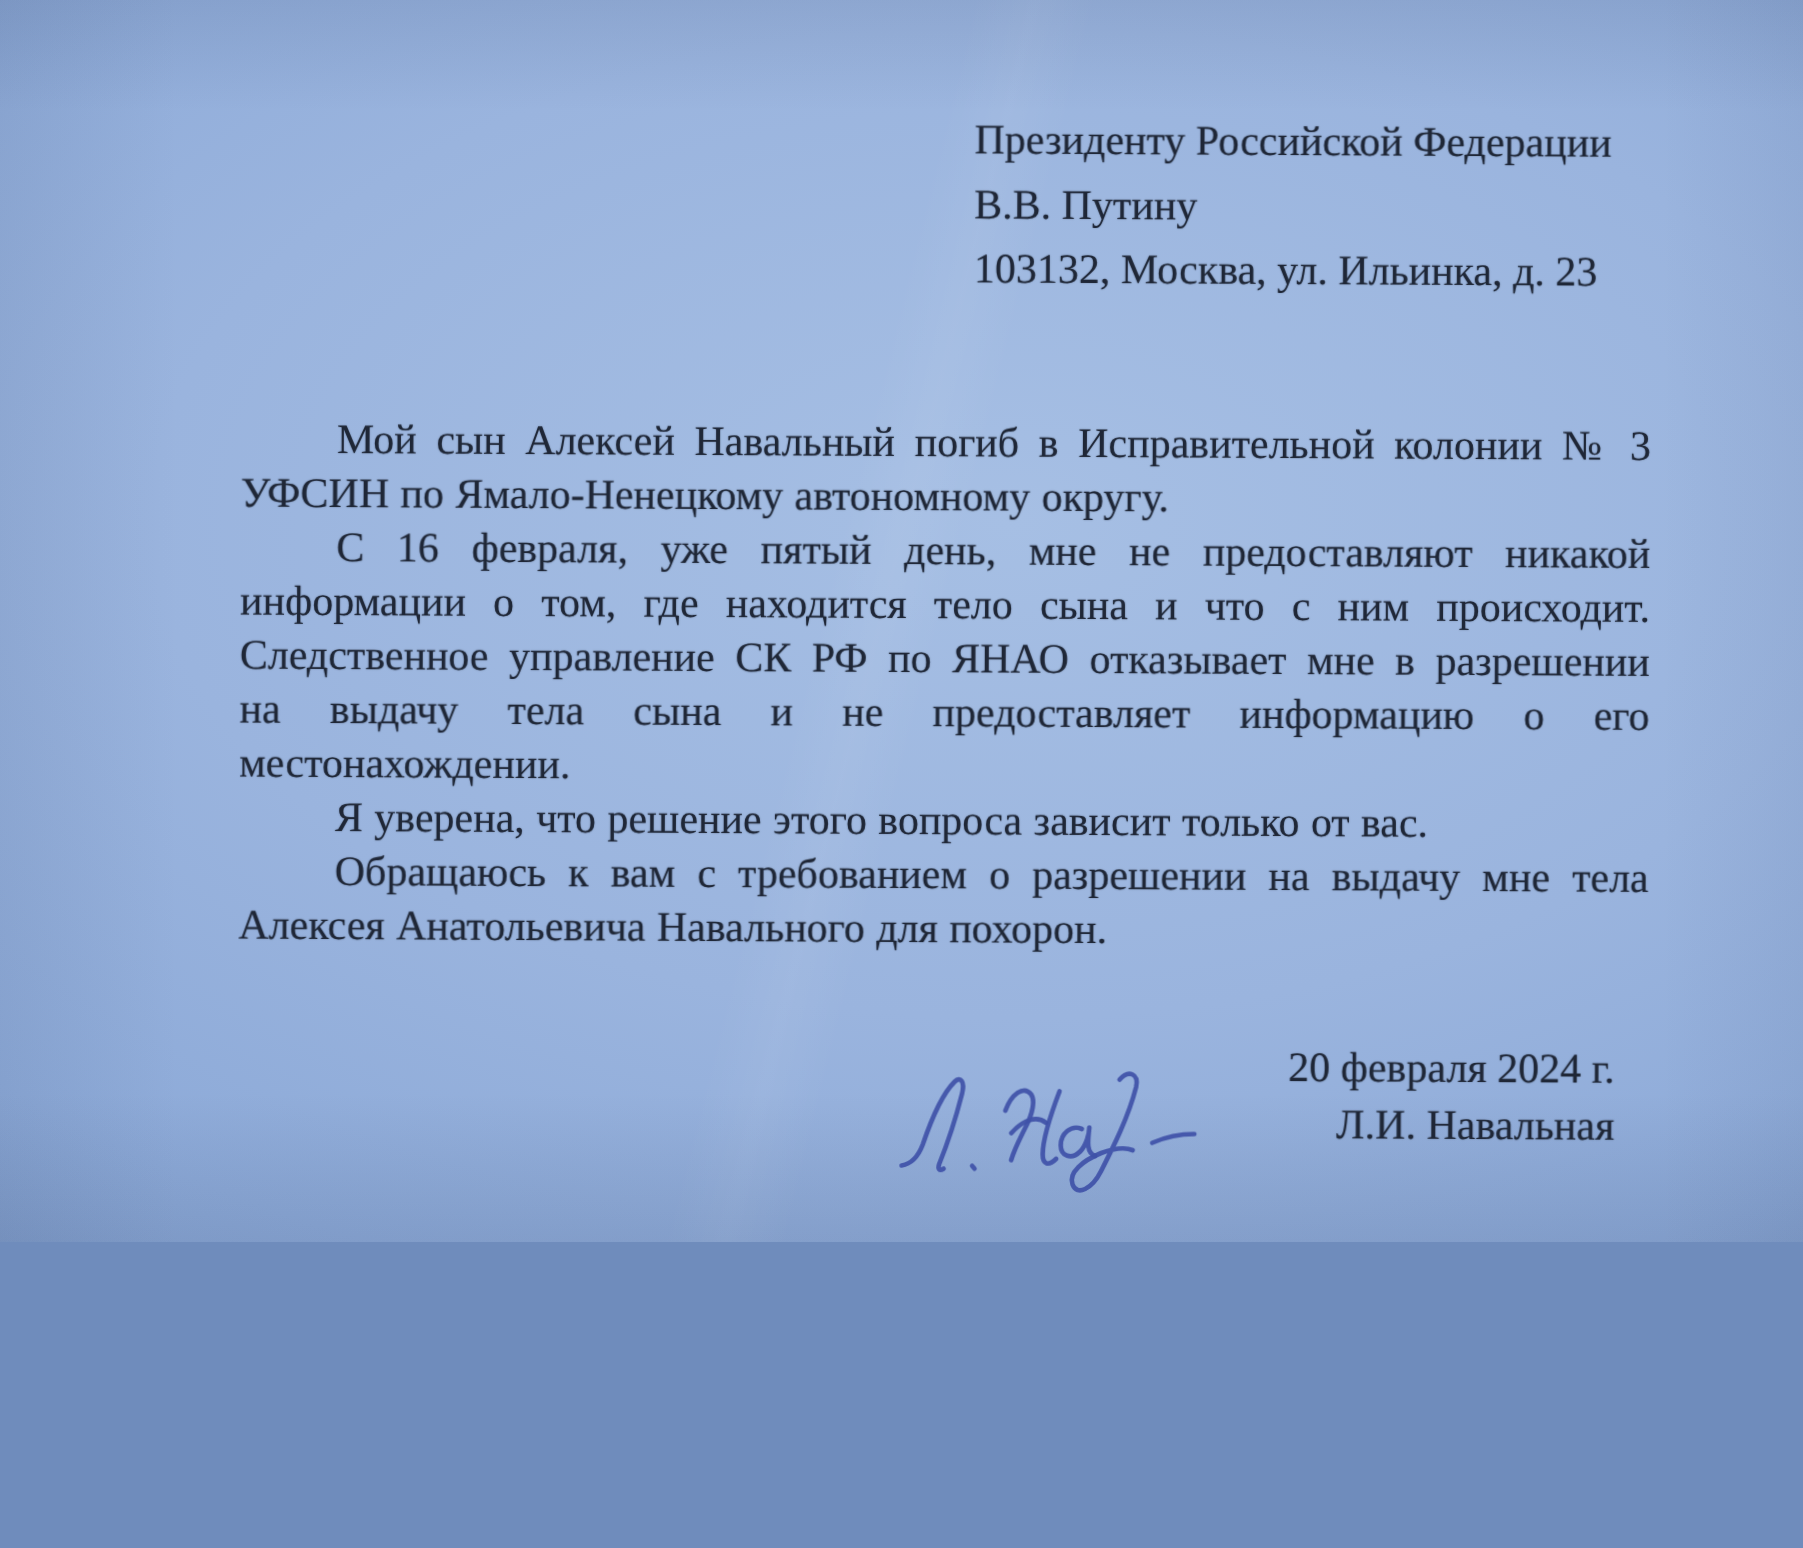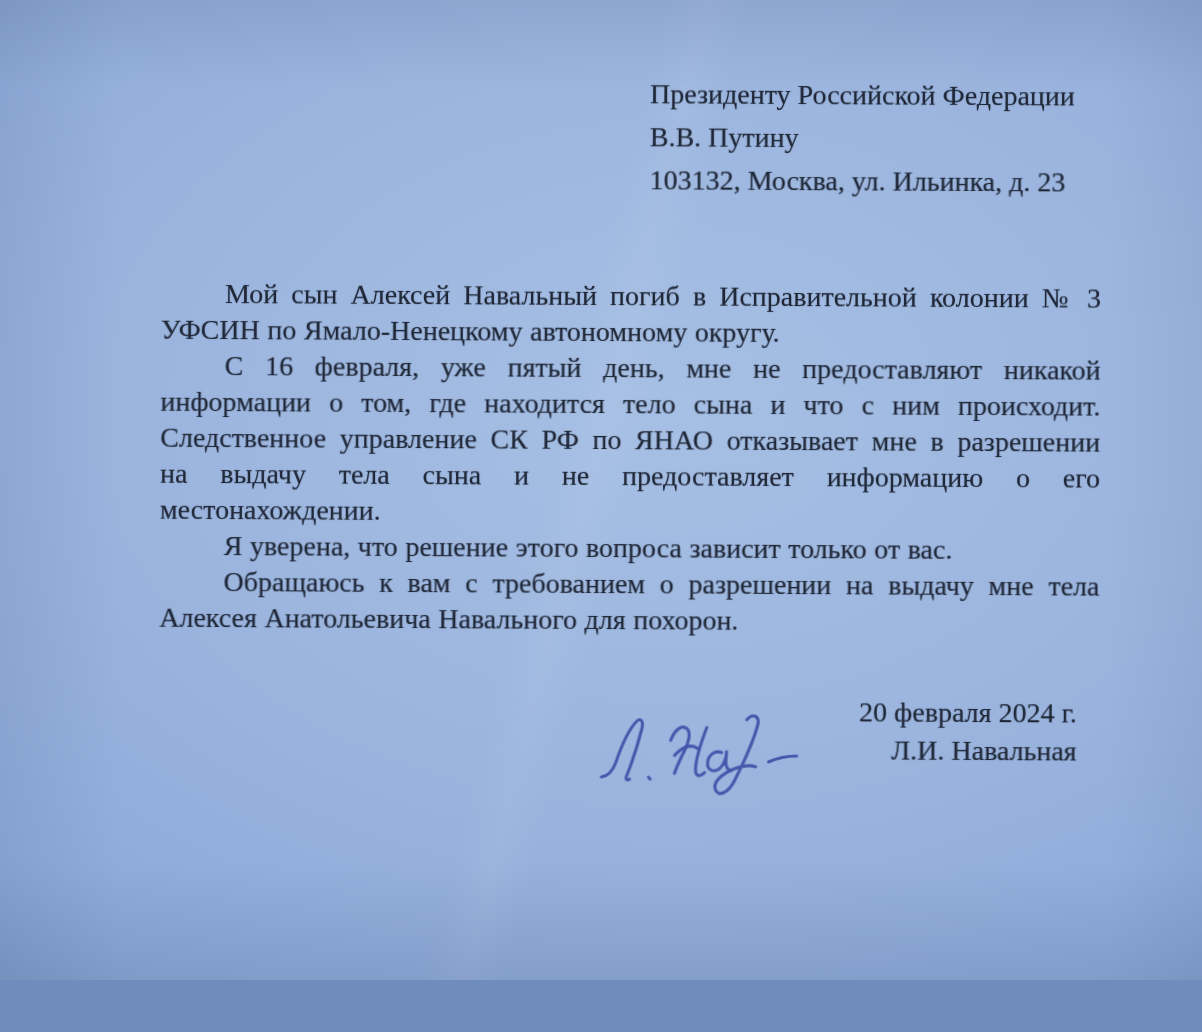--- a/index.html
+++ b/index.html
@@ -3,21 +3,21 @@
 <meta charset="utf-8">
 <style>
   html, body {
     margin: 0;
     padding: 0;
     background: #6f8cbc;
   }
   .photo {
     position: relative;
     width: 1202px;
-    height: 980px;
+    height: 828px;
     overflow: hidden;
     font-family: "Liberation Serif", "DejaVu Serif", serif;
     color: var(--ink, #1f2737);
     background:
       linear-gradient(90deg, rgba(25,40,75,0.07) 0%, rgba(0,0,0,0) 10%, rgba(0,0,0,0) 92%, rgba(25,40,75,0.05) 100%),
       linear-gradient(180deg, rgba(25,40,75,0.09) 0%, rgba(0,0,0,0) 9%, rgba(0,0,0,0) 88%, rgba(20,35,70,0.10) 100%),
       linear-gradient(104deg, rgba(255,255,255,0) 46%, rgba(255,255,255,0.05) 49%, rgba(255,255,255,0) 52%),
       radial-gradient(125% 105% at 56% 42%,
         var(--paper-center, #a6bfe4) 0%,
         #9ab4de 38%,

